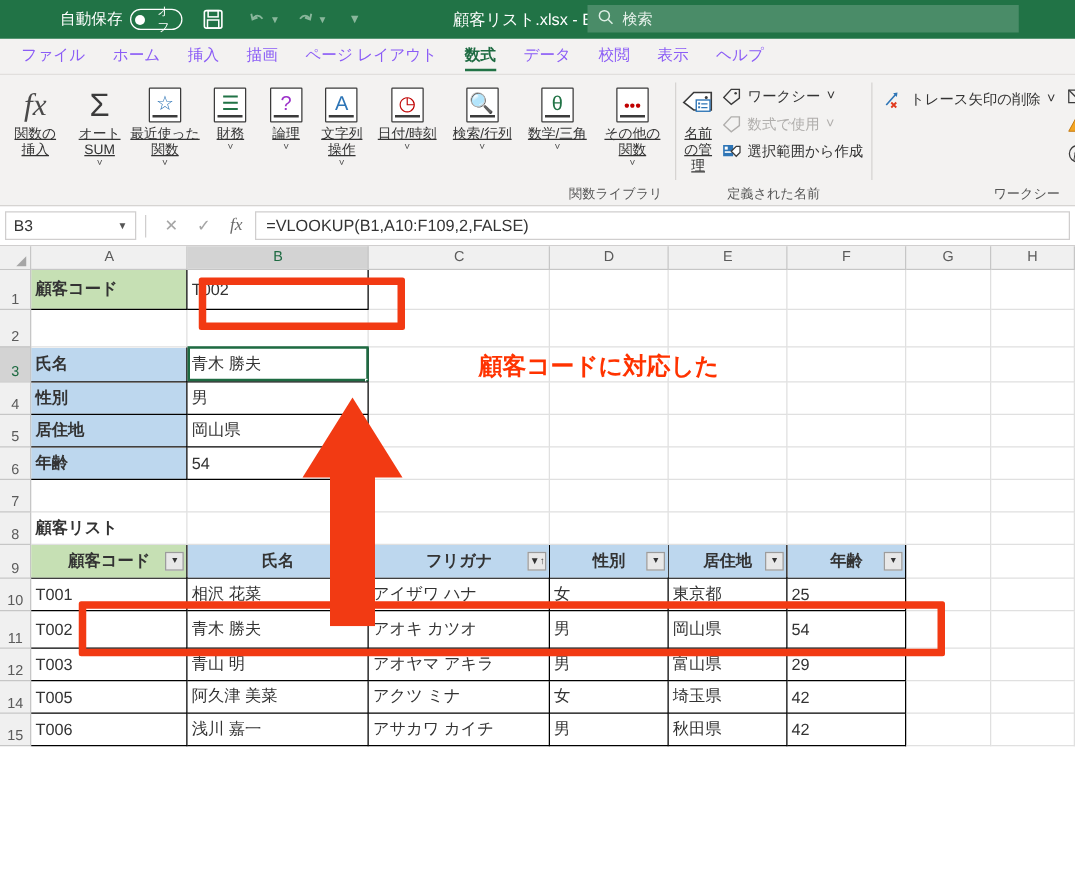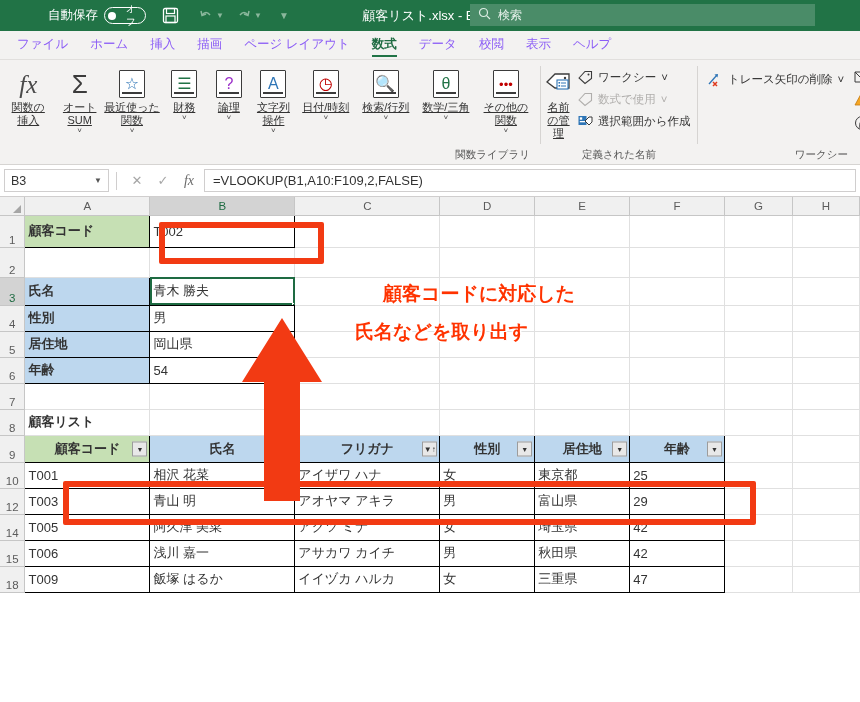--- a/index.html
+++ b/index.html
@@ -623,20 +623,31 @@
         <td class="rowhead">10</td>
         <td class="cell b">T001</td>
         <td class="cell b">相沢 花菜</td>
         <td class="cell b">アイザワ ハナ</td>
         <td class="cell b">女</td>
         <td class="cell b">東京都</td>
         <td class="cell b">25</td>
         <td class="cell"></td>
         <td class="cell"></td>
       </tr>
+      <tr style="height:30px">
+        <td class="rowhead">11</td>
+        <td class="cell b">T002</td>
+        <td class="cell b">青木 勝夫</td>
+        <td class="cell b">アオキ カツオ</td>
+        <td class="cell b">男</td>
+        <td class="cell b">岡山県</td>
+        <td class="cell b">54</td>
+        <td class="cell"></td>
+        <td class="cell"></td>
+      </tr>
       <tr style="height:26px">
         <td class="rowhead">12</td>
         <td class="cell b">T003</td>
         <td class="cell b">青山 明</td>
         <td class="cell b">アオヤマ アキラ</td>
         <td class="cell b">男</td>
         <td class="cell b">富山県</td>
         <td class="cell b">29</td>
         <td class="cell"></td>
         <td class="cell"></td>
@@ -656,39 +667,27 @@
         <td class="rowhead">15</td>
         <td class="cell b">T006</td>
         <td class="cell b">浅川 嘉一</td>
         <td class="cell b">アサカワ カイチ</td>
         <td class="cell b">男</td>
         <td class="cell b">秋田県</td>
         <td class="cell b">42</td>
         <td class="cell"></td>
         <td class="cell"></td>
       </tr>
-      <tr style="height:26px">
-        <td class="rowhead">18</td>
-        <td class="cell b">T009</td>
-        <td class="cell b">飯塚 はるか</td>
-        <td class="cell b">イイヅカ ハルカ</td>
-        <td class="cell b">女</td>
-        <td class="cell b">三重県</td>
-        <td class="cell b">47</td>
-        <td class="cell"></td>
-        <td class="cell"></td>
-      </tr>
     </tbody>
       </table>
   </div>
 
   <div class="anno-box" style="left:159px; top:222px; width:165px; height:42px;"></div>
 
   <div class="anno-box" style="left:63px; top:481px; width:693px; height:44px;"></div>
 
   <svg class="anno-arrow" style="left:222px; top:316px; width:120px; height:185px;" viewBox="0 0 120 185">
     <path d="M60 2 L100 66 L78 66 L78 185 L42 185 L42 66 L20 66 Z" fill="#f23a13"></path>
   </svg>
 
   <div class="anno-text" style="left:355px; top:278px;margin-left:28px;">顧客コードに対応した</div>
-  <div class="anno-text" style="left:355px; top:316px;">氏名などを取り出す</div>
 
 </div>
 
 </body></html>

